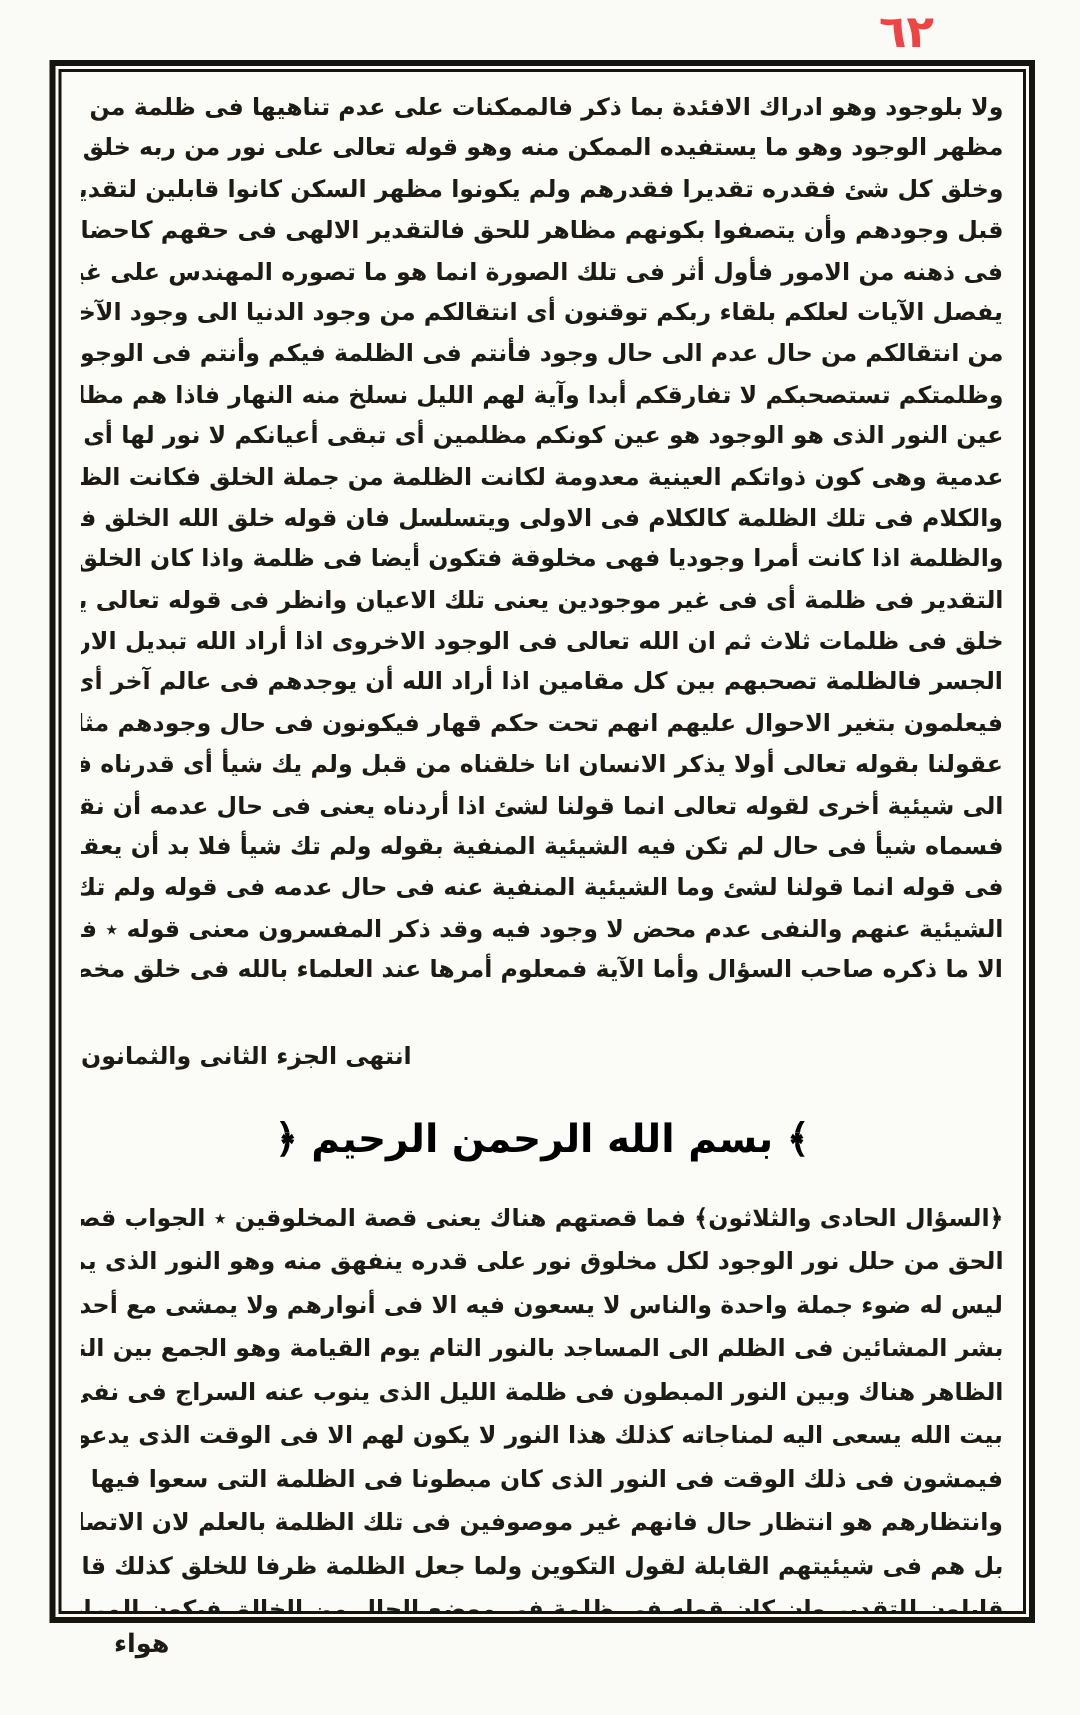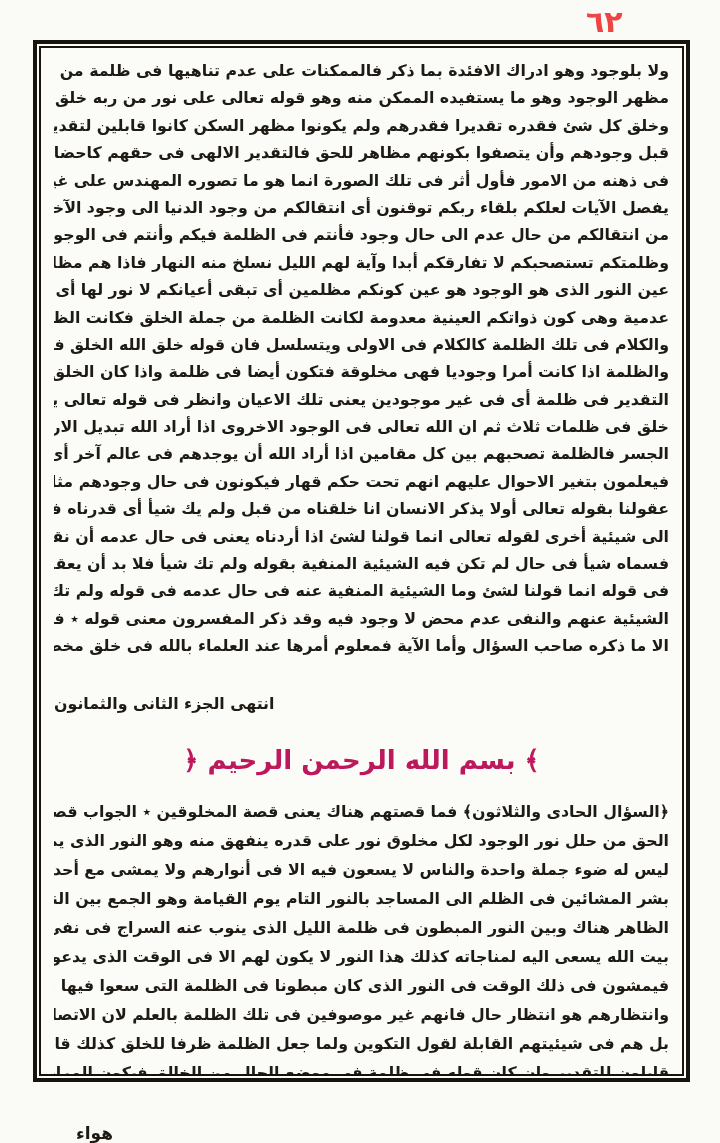--- a/index.html
+++ b/index.html
@@ -56,30 +56,29 @@
     margin-top: 30px;
   }
   .bismillah {
     text-align: center;
     text-align-last: center;
     font-size: 26px;
     font-weight: bold;
     margin: 22px 0 16px 0;
     height: 42px;
     line-height: 42px;
-    color: #be185d;
+    color: #000000;
   }
   .catchword {
     position: absolute;
     top: 1086px; left: 76px;
     font-size: 17px;
     font-weight: bold;
     direction: rtl;
     color: #1e1a14;
-    margin-top: 37px;
   }
 </style>
 </head>
 <body>
 
 <div>
 
   <div class="page-number">٦٢</div>
 
   <div class="frame-outer">

